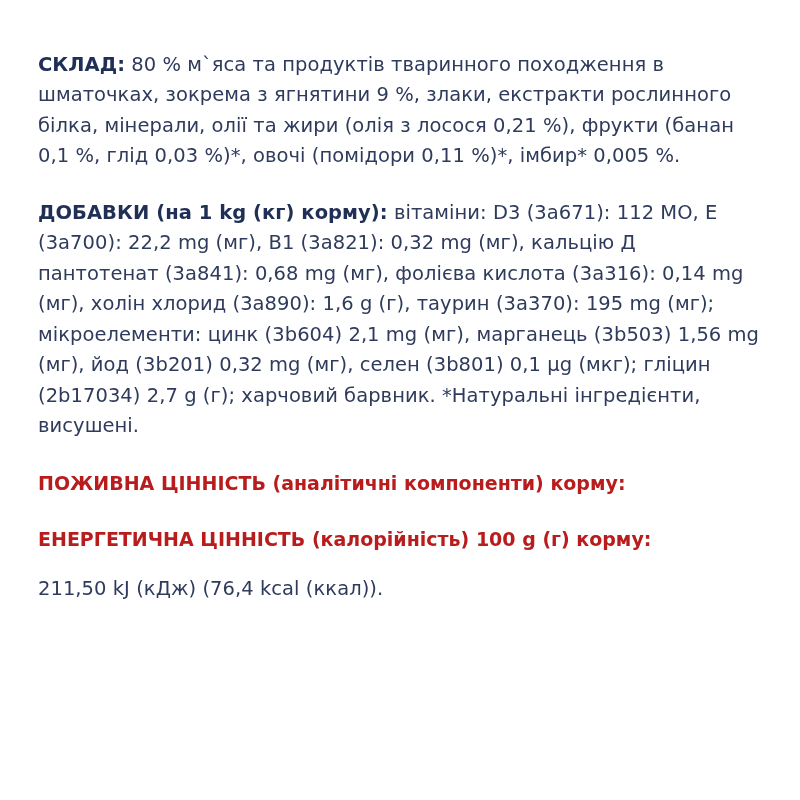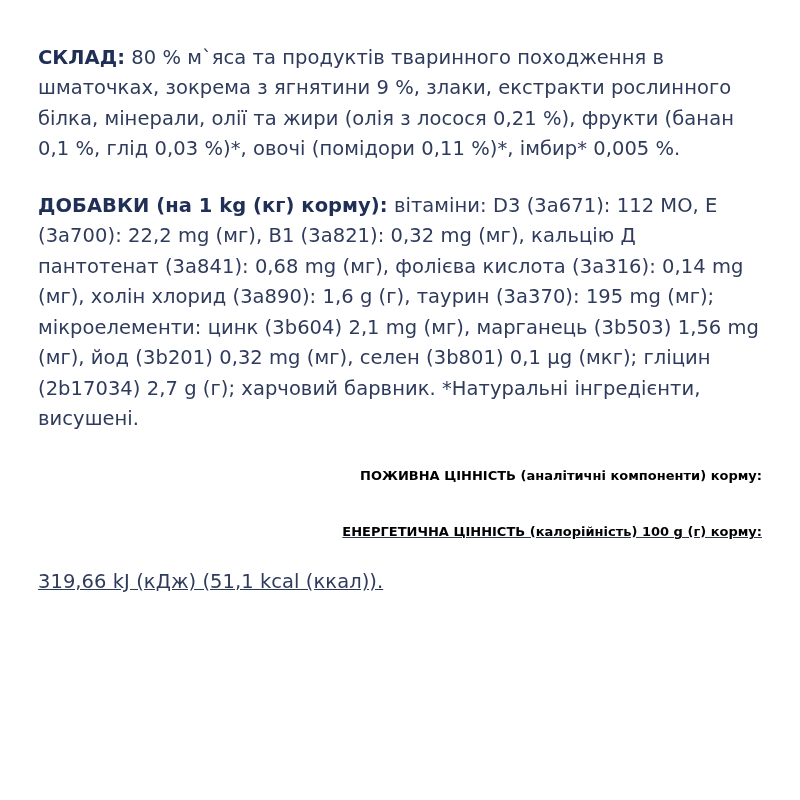--- a/index.html
+++ b/index.html
@@ -11,47 +11,45 @@
     height: 800px;
     background: #ffffff;
     font-family: "DejaVu Sans", sans-serif;
     color: #2b3a58;
     overflow: hidden;
   }
   .page {
     width: 800px;
     height: 800px;
     box-sizing: border-box;
-    padding: 23px 38px 0 38px;
+    padding: 30px 38px 0 38px;
   }
   .block {
     margin-bottom: 26px;
   }
   .block:last-child {
     margin-bottom: 4px;
-    text-decoration: underline;
   }
   .para {
     font-size: 19.5px;
     line-height: 30.5px;
     color: #2f3b5c;
     letter-spacing: 0.05px;
     text-align: left;
   }
   .label {
     font-weight: bold;
     color: #1f2f55;
   }
   .label-line {
-    font-size: 13px;
+    font-size: 19px;
     line-height: 30.5px;
     font-weight: bold;
-    color: #000000;
+    color: #b91c1c;
     margin-bottom: 2px;
-    text-align: right;
   }
 </style>
 </head>
 <body>
 
 <div class="page">
 
   <div class="block">
     <p class="para"><span class="label">СКЛАД:</span><span> 80 % м`яса та продуктів тваринного походження в шматочках, зокрема з ягнятини 9 %, злаки, екстракти рослинного білка, мінерали, олії та жири (олія з лосося 0,21 %), фрукти (банан 0,1 %, глід 0,03 %)*, овочі (помідори 0,11 %)*, імбир* 0,005 %.</span></p>
   </div>
@@ -59,16 +57,16 @@
   <div class="block">
     <p class="para"><span class="label">ДОБАВКИ (на 1 kg (кг) корму):</span><span> вітаміни: D3 (3a671): 112 МО, Е (3a700): 22,2 mg (мг), В1 (3a821): 0,32 mg (мг), кальцію Д пантотенат (3a841): 0,68 mg (мг), фолієва кислота (3a316): 0,14 mg (мг), холін хлорид (3a890): 1,6 g (г), таурин (3a370): 195 mg (мг); мікроелементи: цинк (3b604) 2,1 mg (мг), марганець (3b503) 1,56 mg (мг), йод (3b201) 0,32 mg (мг), селен (3b801) 0,1 µg (мкг); гліцин (2b17034) 2,7 g (г); харчовий барвник. *Натуральні інгредієнти, висушені.</span></p>
   </div>
 
   <div class="block">
     <div class="label-line">ПОЖИВНА ЦІННІСТЬ (аналітичні компоненти) корму:</div>
   </div>
 
   <div class="block">
     <div class="label-line">ЕНЕРГЕТИЧНА ЦІННІСТЬ (калорійність) 100 g (г) корму:</div>
-    <p class="para">319,66 kJ (кДж) (51,1 kcal (ккал)).</p>
+    <p class="para">211,50 kJ (кДж) (76,4 kcal (ккал)).</p>
   </div>
 
 </div>
 
 </body></html>

